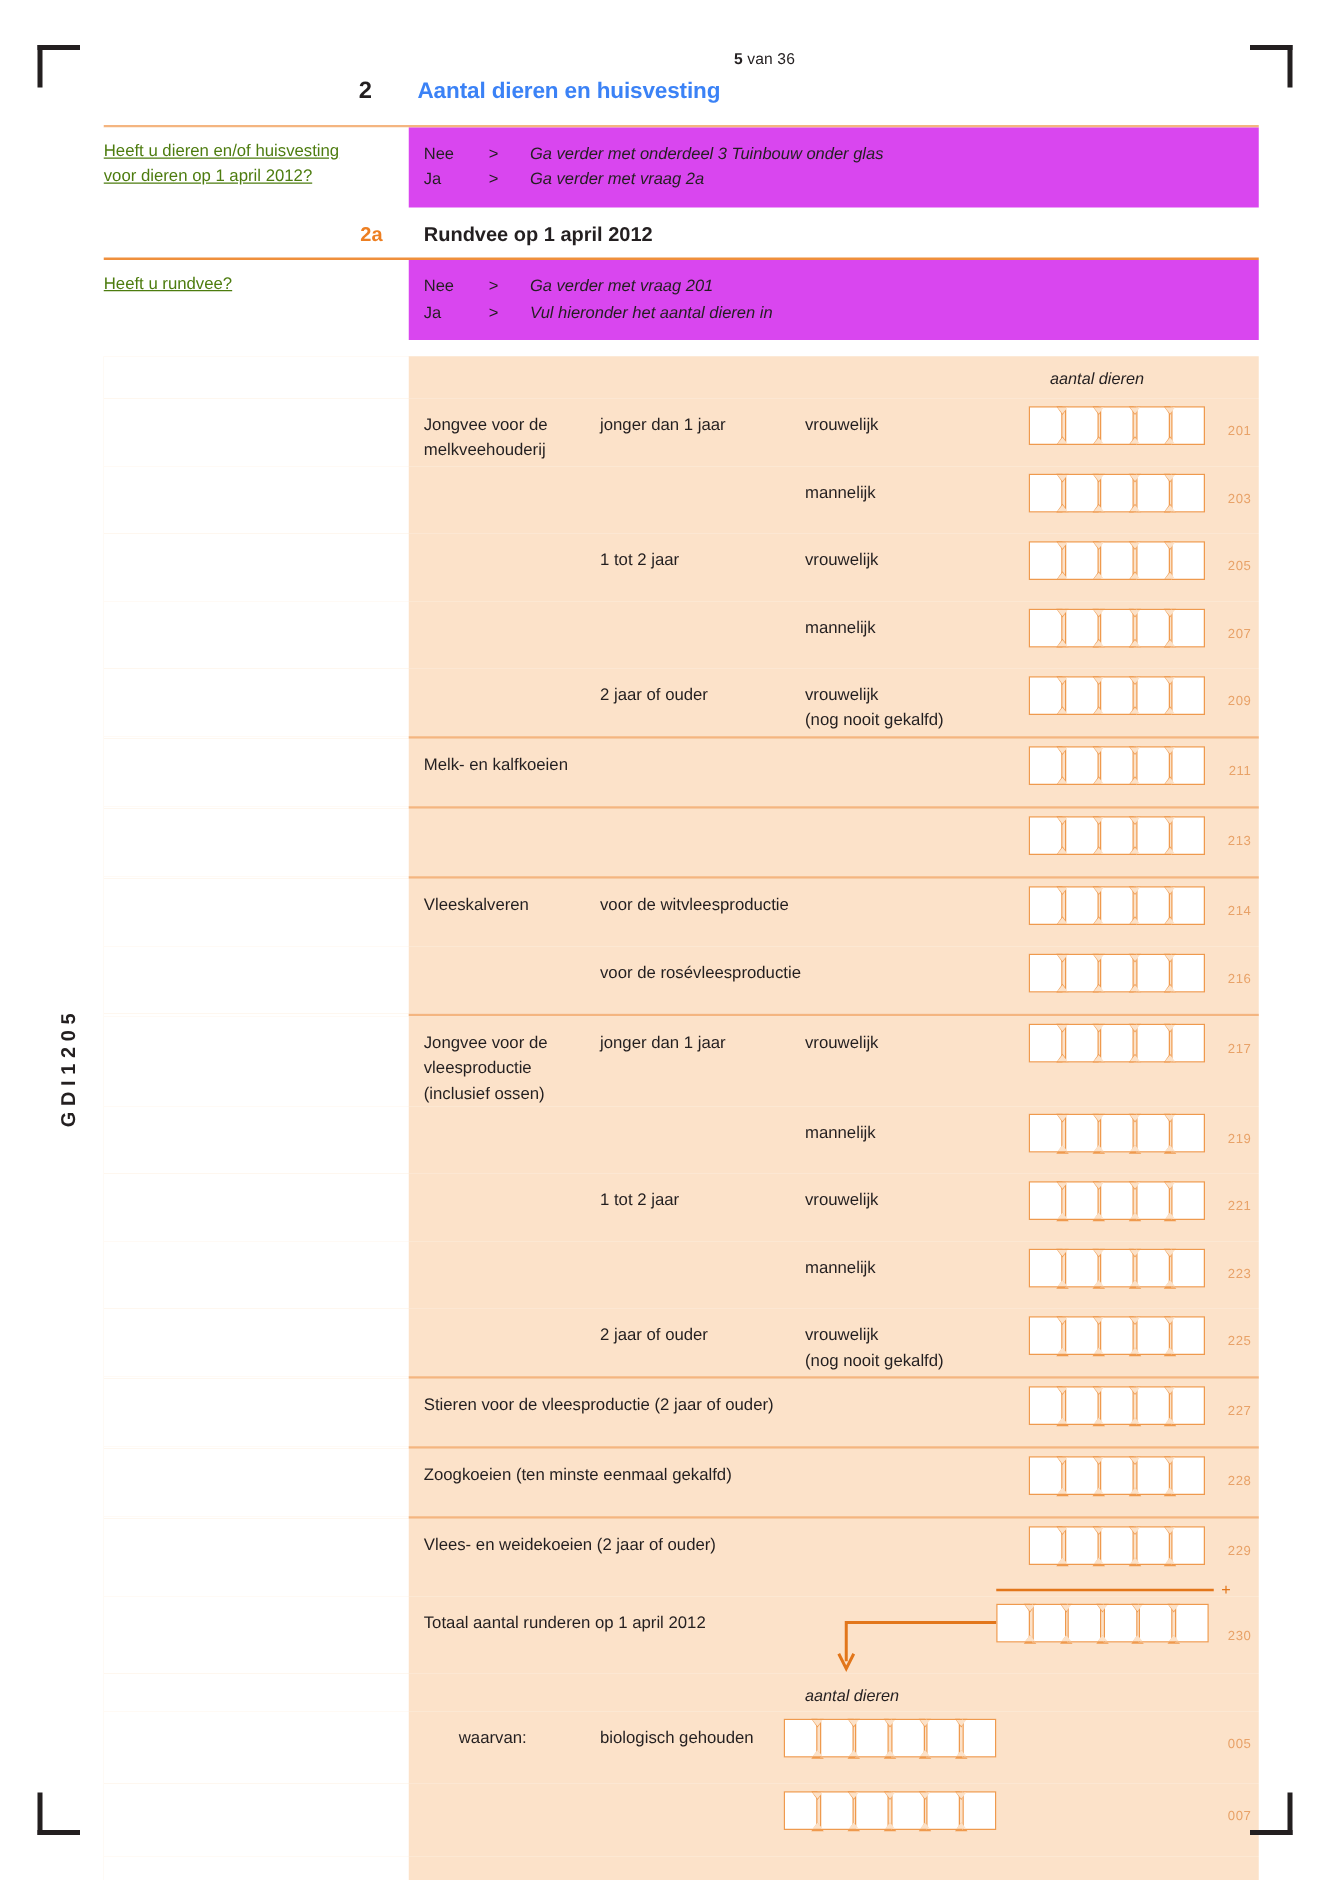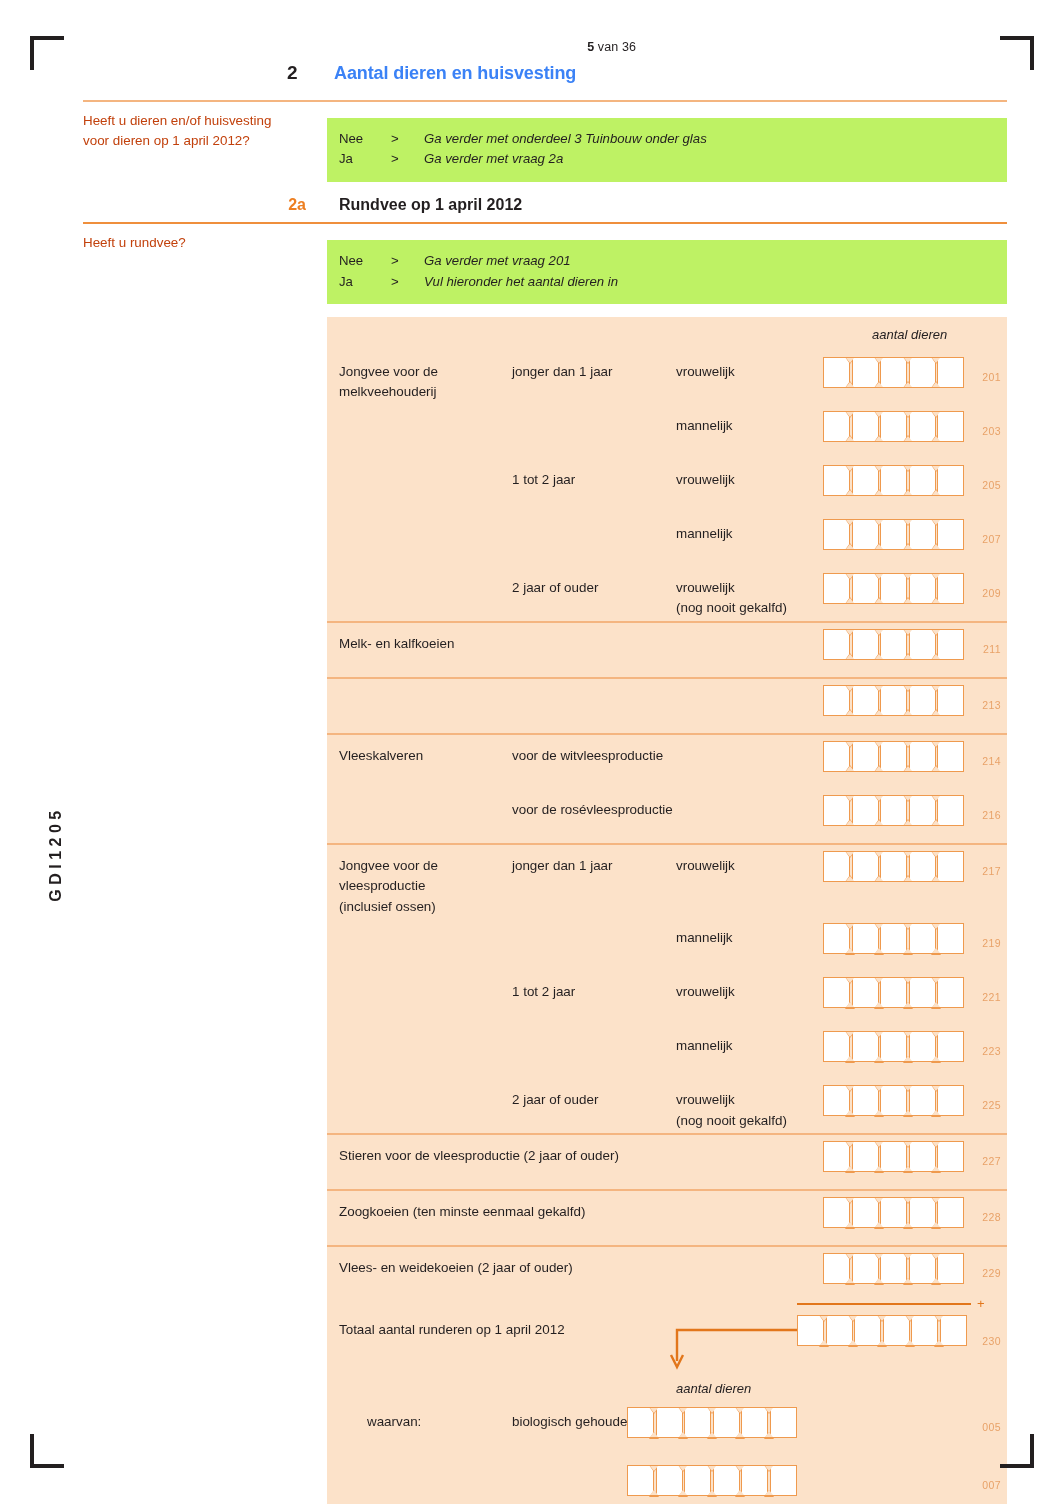--- a/index.html
+++ b/index.html
@@ -112,28 +112,28 @@
     width: 100%;
   }
   .lcol {
     width: 244px;
     flex: 0 0 244px;
     background: #ffffff;
     padding: 9px 10px 9px 0;
     box-sizing: border-box;
     font-size: 13.4px;
     line-height: 1.5;
-    color: #c2410c;
+    color: #4d7c0f;
+    text-decoration: underline;
   }
   .rcol {
     flex: 1 1 auto;
-    background: #bef264;
+    background: #d946ef;
     box-sizing: border-box;
     position: relative;
-    margin-top: 16px;
   }
 
   
   .qblock {
     padding: 11px 0 12px 12px;
   }
   .qline {
     display: flex;
     align-items: baseline;
     font-size: 13.2px;
@@ -182,21 +182,21 @@
   .dbody {
     flex: 1 1 auto;
     display: flex;
     align-items: flex-start;
     padding: 0 0 0 12px;
     box-sizing: border-box;
     min-height: 54px;
     position: relative;
   }
   .c-a { width: 141px; flex: 0 0 141px; }
-  .c-b { width: 164px; flex: 0 0 164px; margin-left: 32px; }
+  .c-b { width: 164px; flex: 0 0 164px; }
   .c-c { width: 196px; flex: 0 0 196px; }
   .c-wide { flex: 1 1 auto; }
 
   .cell-txt {
     font-size: 13.4px;
     line-height: 1.52;
     color: #231f20;
     padding-top: 11px;
   }
   .cap {

